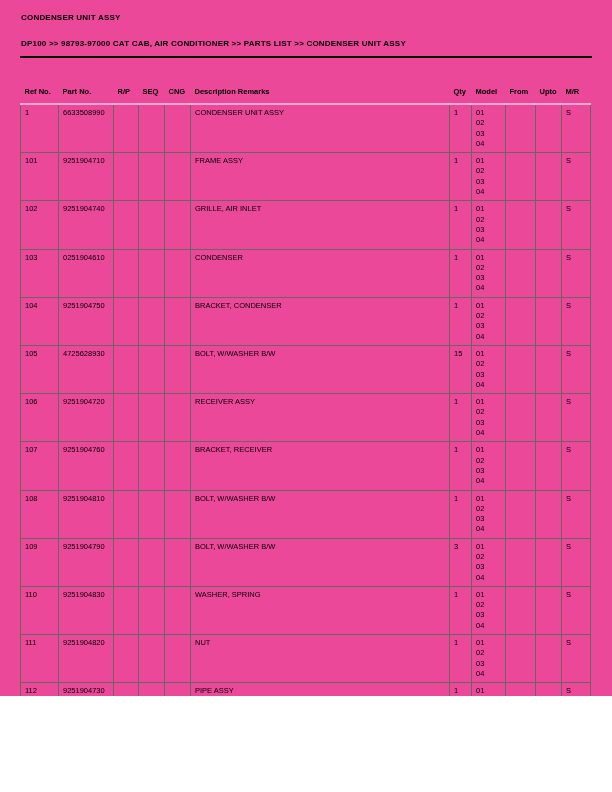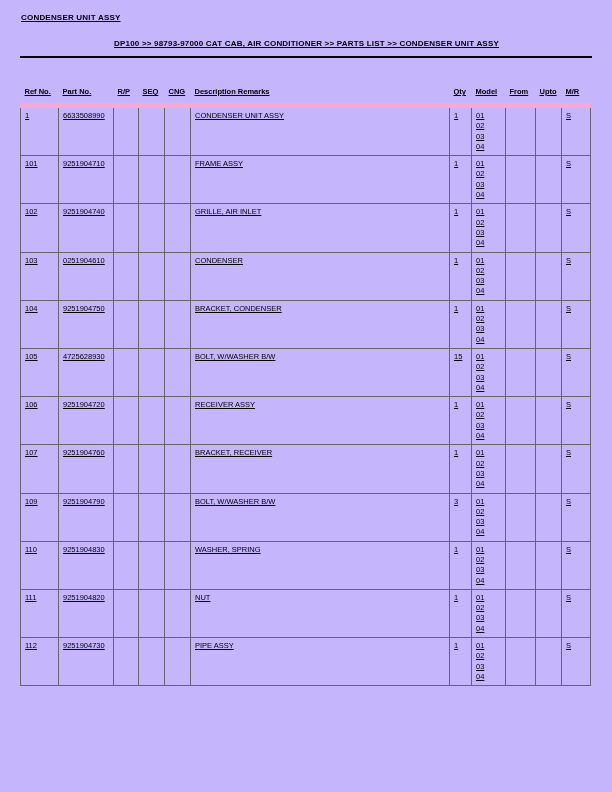--- a/index.html
+++ b/index.html
@@ -3,61 +3,59 @@
 <meta charset="utf-8">
 <style>
   html, body {
     margin: 0;
     padding: 0;
     background: #ffffff;
   }
   .page {
     position: relative;
     width: 612px;
-    height: 792px;
-    background: #c4b5fd;
+    height: 696px;
+    background: #ec4899;
     overflow: hidden;
     font-family: "Liberation Sans", sans-serif;
     color: #000000;
-    text-decoration: underline;
   }
   .doc-title {
     margin: 0 20px 0 21px;
     padding-top: 13px;
     font-size: 8px;
     font-weight: 700;
     letter-spacing: 0.2px;
   }
   .breadcrumb {
     margin: 17px 20px 0 21px;
     font-size: 8px;
     font-weight: 700;
     letter-spacing: 0.2px;
-    text-align: center;
   }
   .top-rule {
     margin: 8px 20px 0 20px;
     border: none;
     border-top: 2px solid #000000;
     height: 0;
   }
   table.parts {
     margin: 27px 0 0 20px;
     border-collapse: collapse;
     table-layout: fixed;
     width: 570px;
     font-size: 7.5px;
     color: #000000;
   }
   table.parts thead th {
     font-weight: 700;
     text-align: left;
     padding: 2px 4px 7px 4px;
     border: none;
-    border-bottom: 5px solid #f9a8d4;
+    border-bottom: 2px solid #f9a8d4;
     font-size: 7.5px;
     white-space: nowrap;
     overflow: hidden;
   }
   table.parts tbody td {
     border: 1px solid #666666;
     vertical-align: top;
     padding: 3px 4px;
     height: 46px;
     box-sizing: border-box;
@@ -235,20 +233,36 @@
         <td class="col-qty">1</td>
         <td class="col-model">01
 02
 03
 04</td>
         <td class="col-from"></td>
         <td class="col-upto"></td>
         <td class="col-mr">S</td>
       </tr>
         <tr>
+        <td class="col-ref">108</td>
+        <td class="col-part">9251904810</td>
+        <td class="col-rp"></td>
+        <td class="col-seq"></td>
+        <td class="col-cng"></td>
+        <td class="col-desc">BOLT, W/WASHER B/W</td>
+        <td class="col-qty">1</td>
+        <td class="col-model">01
+02
+03
+04</td>
+        <td class="col-from"></td>
+        <td class="col-upto"></td>
+        <td class="col-mr">S</td>
+      </tr>
+        <tr>
         <td class="col-ref">109</td>
         <td class="col-part">9251904790</td>
         <td class="col-rp"></td>
         <td class="col-seq"></td>
         <td class="col-cng"></td>
         <td class="col-desc">BOLT, W/WASHER B/W</td>
         <td class="col-qty">3</td>
         <td class="col-model">01
 02
 03

